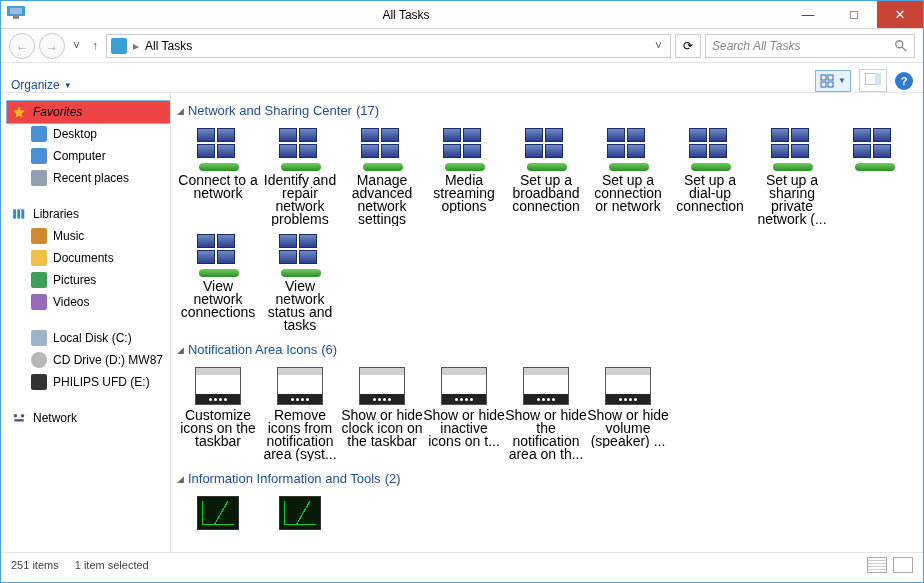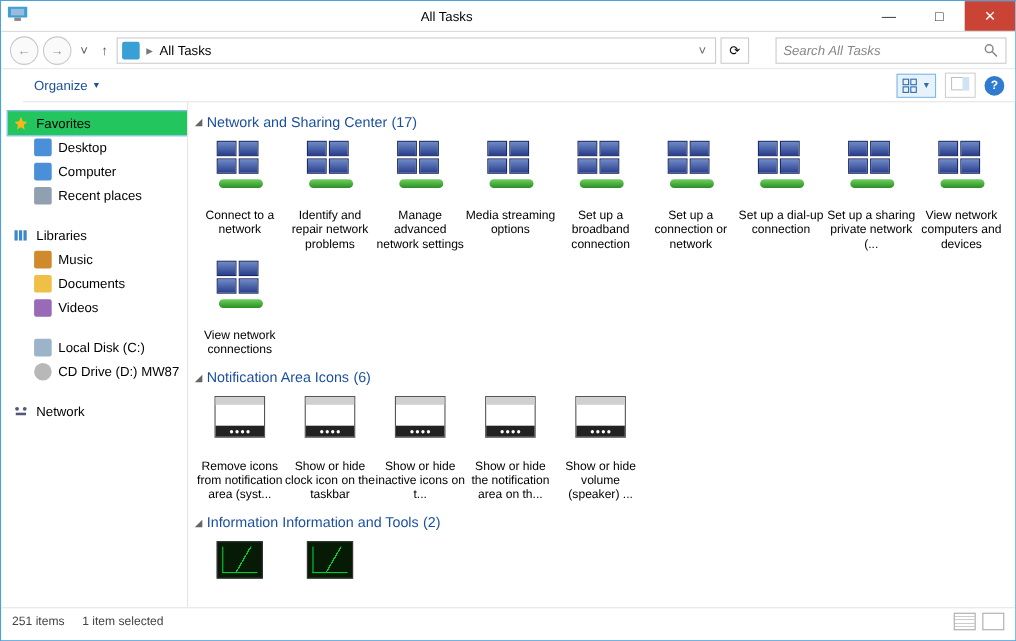--- a/index.html
+++ b/index.html
@@ -15,39 +15,39 @@
 
   
   .navbar { height:34px; display:flex; align-items:center; padding:3px 8px; gap:4px; border-bottom:1px solid #e5e5e5; }
   .nav-btn { width:26px; height:26px; border-radius:50%; border:1px solid #c9c9c9; display:flex; align-items:center; justify-content:center; color:#999; background:#fafafa; }
   .nav-up { padding:0 4px; color:#555; }
   .addrbar { flex:1; border:1px solid #ccc; height:24px; display:flex; align-items:center; padding:0 4px; gap:6px; background:#fff; }
   .addrbar .crumb-icon { width:16px; height:16px; background:#39a0d6; border-radius:2px; display:inline-block; }
   .addrbar .sep { color:#777; }
   .addr-chevron{ color:#666; padding:0 4px; }
   .refresh-btn { width:26px; height:24px; border:1px solid #ccc; display:flex; align-items:center; justify-content:center;}
-  .searchbox { width:210px; height:24px; border:1px solid #ccc; display:flex; align-items:center; padding:0 6px; gap:8px; color:#888;margin-left:20px; }
+  .searchbox { width:210px; height:24px; border:1px solid #ccc; display:flex; align-items:center; padding:0 6px; gap:8px; color:#888; }
   .searchbox input { border:none; outline:none; font-size:12px; flex:1; color:#000; }
   .searchbox input::placeholder{color:#888; font-style:italic;}
   .search-icon { width:14px; height:14px; }
 
   
-  .cmdbar { height:30px; display:flex; align-items:center; padding:0 10px; border-bottom:1px solid #e5e5e5; background:#fff;margin-left:20px; }
+  .cmdbar { height:30px; display:flex; align-items:flex-end; padding:0 10px; border-bottom:1px solid #e5e5e5; background:#fff; }
   .organize { color:#1a4f9c; display:flex; align-items:center; gap:4px;}
   .cmdbar .right { margin-left:auto; display:flex; align-items:center; gap:8px; }
   .view-drop { border:1px solid #7eb8e8; background:#e8f2fb; padding:3px 4px; display:flex; align-items:center; gap:4px; }
   .pane-btn { border:1px solid #d0d0d0; padding:3px 5px; }
   .help-icon { width:18px;height:18px;border-radius:50%;background:#2e7bcf;color:#fff;display:flex;align-items:center;justify-content:center;font-size:11px;font-weight:bold;}
 
   
   .body { display:flex; height:459px; }
   .sidebar { width:170px; border-right:1px solid #e5e5e5; padding:8px 0 8px 6px; overflow:hidden; }
   .tree-group { margin-bottom:14px;}
   .tree-head { display:flex; align-items:center; gap:6px; padding:3px 4px; }
-  .tree-head.fav { outline:1px solid #7db7e6; background:#22c55e; }
+  .tree-head.fav { outline:1px solid #7db7e6; background:#ef4444;font-style:italic; }
   .tree-item { display:flex; align-items:center; gap:6px; padding:3px 4px 3px 24px; white-space:nowrap; overflow:hidden; }
   .ic { width:16px; height:16px; display:inline-flex; align-items:center; justify-content:center; border-radius:2px; }
   .ic-star svg{fill:#f5b817;}
   .ic-lib svg{fill:#3a87c9;}
   .ic-comp svg{fill:#557;}
   .ic-net svg{fill:#557;}
   .ic-folder{background:#f0c046;}
   .ic-drive{background:#9bb4c9;}
   .ic-cd{background:#b8b8b8;border-radius:50%;}
   .ic-usb{background:#333;}
@@ -58,21 +58,21 @@
   .ic-pic{background:#3fa059;}
   .ic-vid{background:#996ab8;}
 
   
   .content { flex:1; padding:6px 4px 0 6px; overflow:hidden; }
   .group-head { display:flex; align-items:center; gap:4px; color:#1b4f9e; font-size:13px; margin:4px 0 6px 0; }
   .group-head .tri { font-size:9px; color:#666; }
   .categ-count { color:#1b4f9e; }
   .items { display:flex; flex-wrap:wrap; gap:0; margin-bottom:6px;}
   .item { width:82px; display:flex; flex-direction:column; align-items:center; text-align:center; margin:4px 0; }
-  .item .caption { font-size:11px; line-height:13px; margin-top:20px; max-height:52px; overflow:hidden; }
+  .item .caption { font-size:14px; line-height:13px; margin-top:4px; max-height:52px; overflow:hidden; }
   .thumb-net { width:42px; height:42px; position:relative; }
   .thumb-net .panes { width:38px; height:30px; display:grid; grid-template-columns:1fr 1fr; grid-template-rows:1fr 1fr; gap:2px; }
   .thumb-net .panes div{ background:linear-gradient(#6f8ac7,#2a3f8d); border:1px solid #1a2b66;}
   .thumb-net .cable{position:absolute; bottom:-1px; left:2px; width:40px; height:8px; border-radius:4px;background:linear-gradient(#6fcf5e,#2a8e25);}
   .thumb-notif { width:46px; height:38px; border:1px solid #555; background:#fff; display:flex; flex-direction:column;}
   .thumb-notif .strip{height:7px;background:#d0d0d0;}
   .thumb-notif .mid{flex:1;}
   .thumb-notif .task{height:10px;background:#222;display:flex;align-items:center;justify-content:center;gap:2px;}
   .thumb-notif .task span{width:3px;height:3px;border-radius:50%;background:#fff;}
   .thumb-perf{width:42px;height:34px;background:#061a06;border:1px solid #333;position:relative;overflow:hidden;}
@@ -189,33 +189,41 @@
       </div>
       <div class="tree-item">
           <span class="ic ic-music"></span>
           <span>Music</span>
         </div>
       <div class="tree-item">
           <span class="ic ic-folder"></span>
           <span>Documents</span>
         </div>
       <div class="tree-item">
+          <span class="ic ic-pic"></span>
+          <span>Pictures</span>
+        </div>
+      <div class="tree-item">
           <span class="ic ic-vid"></span>
           <span>Videos</span>
         </div>
     </div>
 
     <div class="tree-group">
       <div class="tree-item">
           <span class="ic ic-drive"></span>
           <span>Local Disk (C:)</span>
         </div>
       <div class="tree-item">
           <span class="ic ic-cd"></span>
           <span>CD Drive (D:) MW87</span>
+        </div>
+      <div class="tree-item">
+          <span class="ic ic-usb"></span>
+          <span>PHILIPS UFD (E:)</span>
         </div>
     </div>
 
     <div class="tree-group">
       <div class="tree-head">
         <span class="ic ic-net">
             <svg width="14" height="14" viewBox="0 0 24 24">
               <circle cx="6" cy="8" r="3" fill="#557"></circle>
               <circle cx="18" cy="8" r="3" fill="#557"></circle>
               <rect x="4" y="14" width="16" height="4" fill="#557"></rect>
@@ -332,41 +340,65 @@
         <div class="item">
           <div class="thumb-net">
             <div class="panes">
               <div></div>
               <div></div>
               <div></div>
               <div></div>
             </div>
             <div class="cable"></div>
           </div>
-          <div class="caption">View network computers and devices</div>
         </div>
         <div class="item">
           <div class="thumb-net">
             <div class="panes">
               <div></div>
               <div></div>
               <div></div>
               <div></div>
             </div>
             <div class="cable"></div>
           </div>
           <div class="caption">View network connections</div>
+        </div>
+        <div class="item">
+          <div class="thumb-net">
+            <div class="panes">
+              <div></div>
+              <div></div>
+              <div></div>
+              <div></div>
+            </div>
+            <div class="cable"></div>
+          </div>
+          <div class="caption">View network status and tasks</div>
         </div>
       </div>
       <div class="group-head">
         <span class="tri">◢</span> 
         <span>Notification Area Icons</span> 
         <span class="categ-count">(6)</span>
       </div>
       <div class="items">
+        <div class="item">
+          <div class="thumb-notif">
+            <div class="strip"></div>
+            <div class="mid"></div>
+            <div class="task">
+              <span></span>
+              <span></span>
+              <span></span>
+              <span></span>
+            </div>
+          </div>
+          <div class="caption">Customize icons on the taskbar</div>
+        </div>
         <div class="item">
           <div class="thumb-notif">
             <div class="strip"></div>
             <div class="mid"></div>
             <div class="task">
               <span></span>
               <span></span>
               <span></span>
               <span></span>
             </div>

